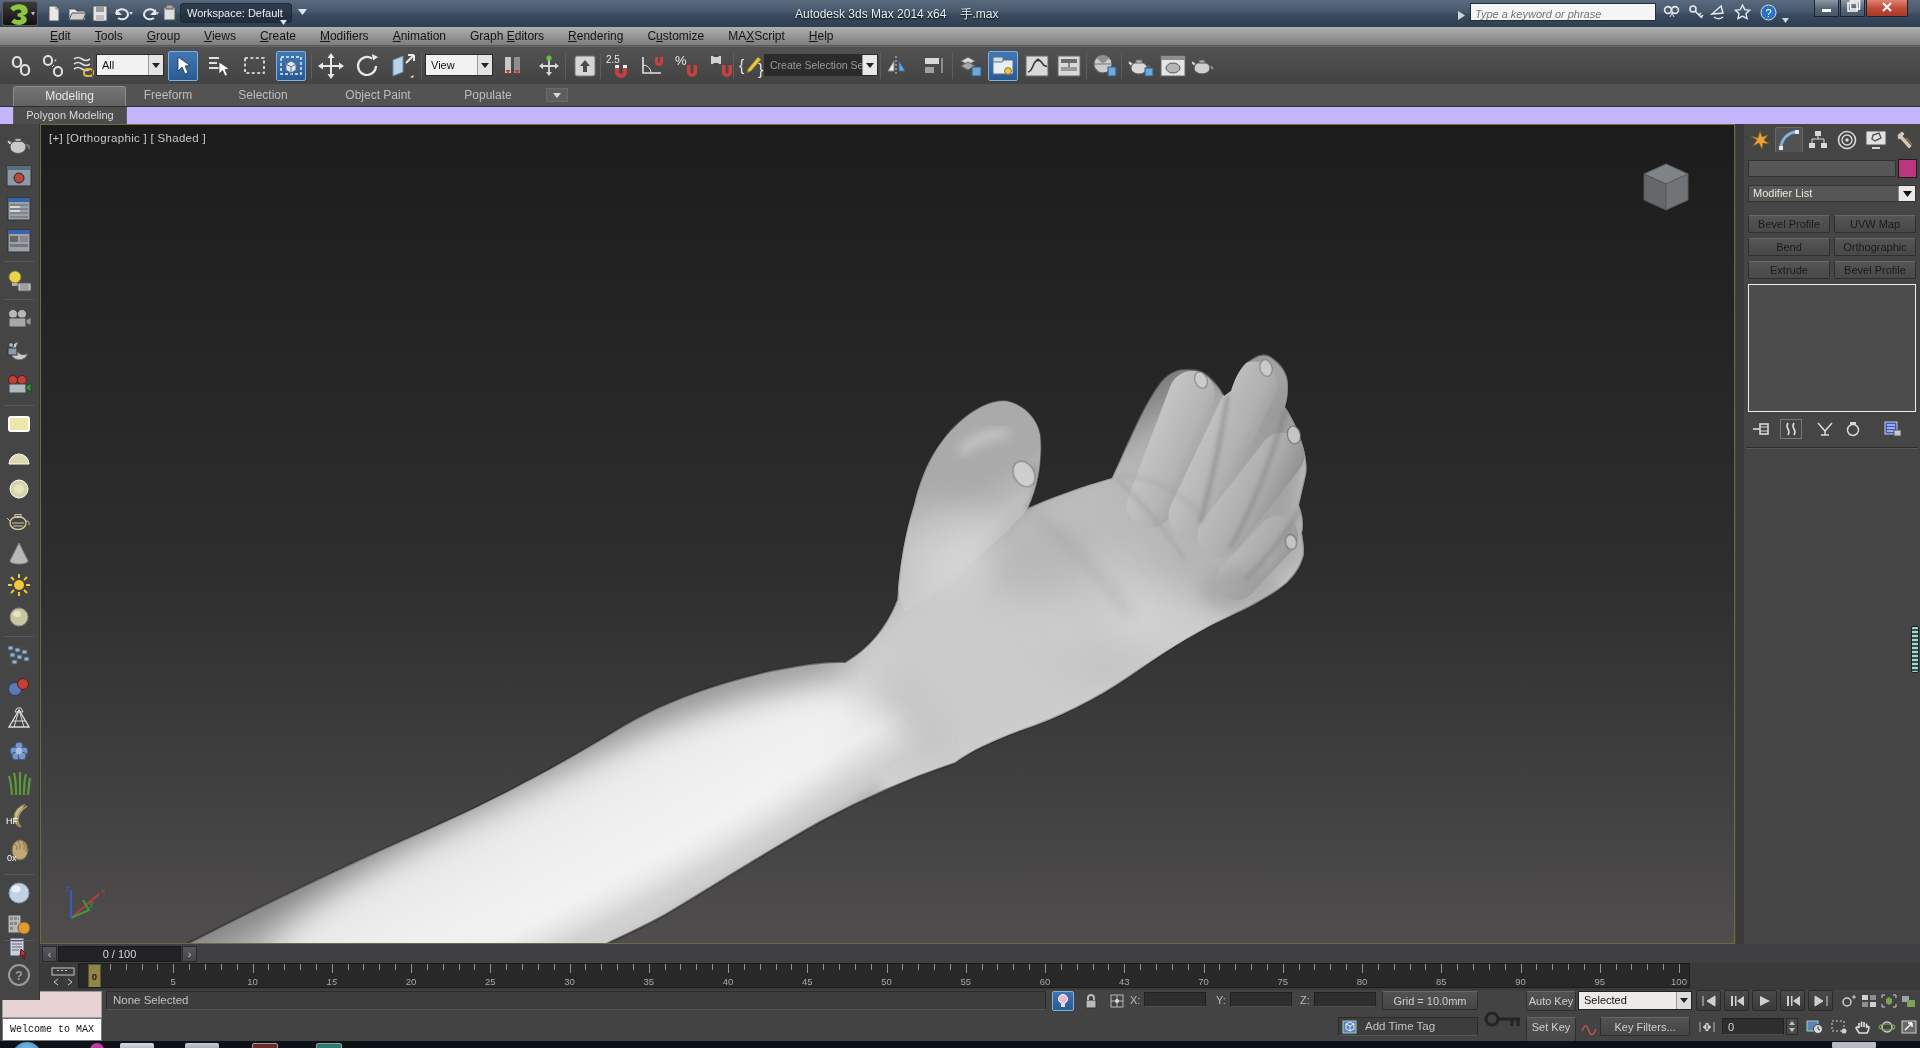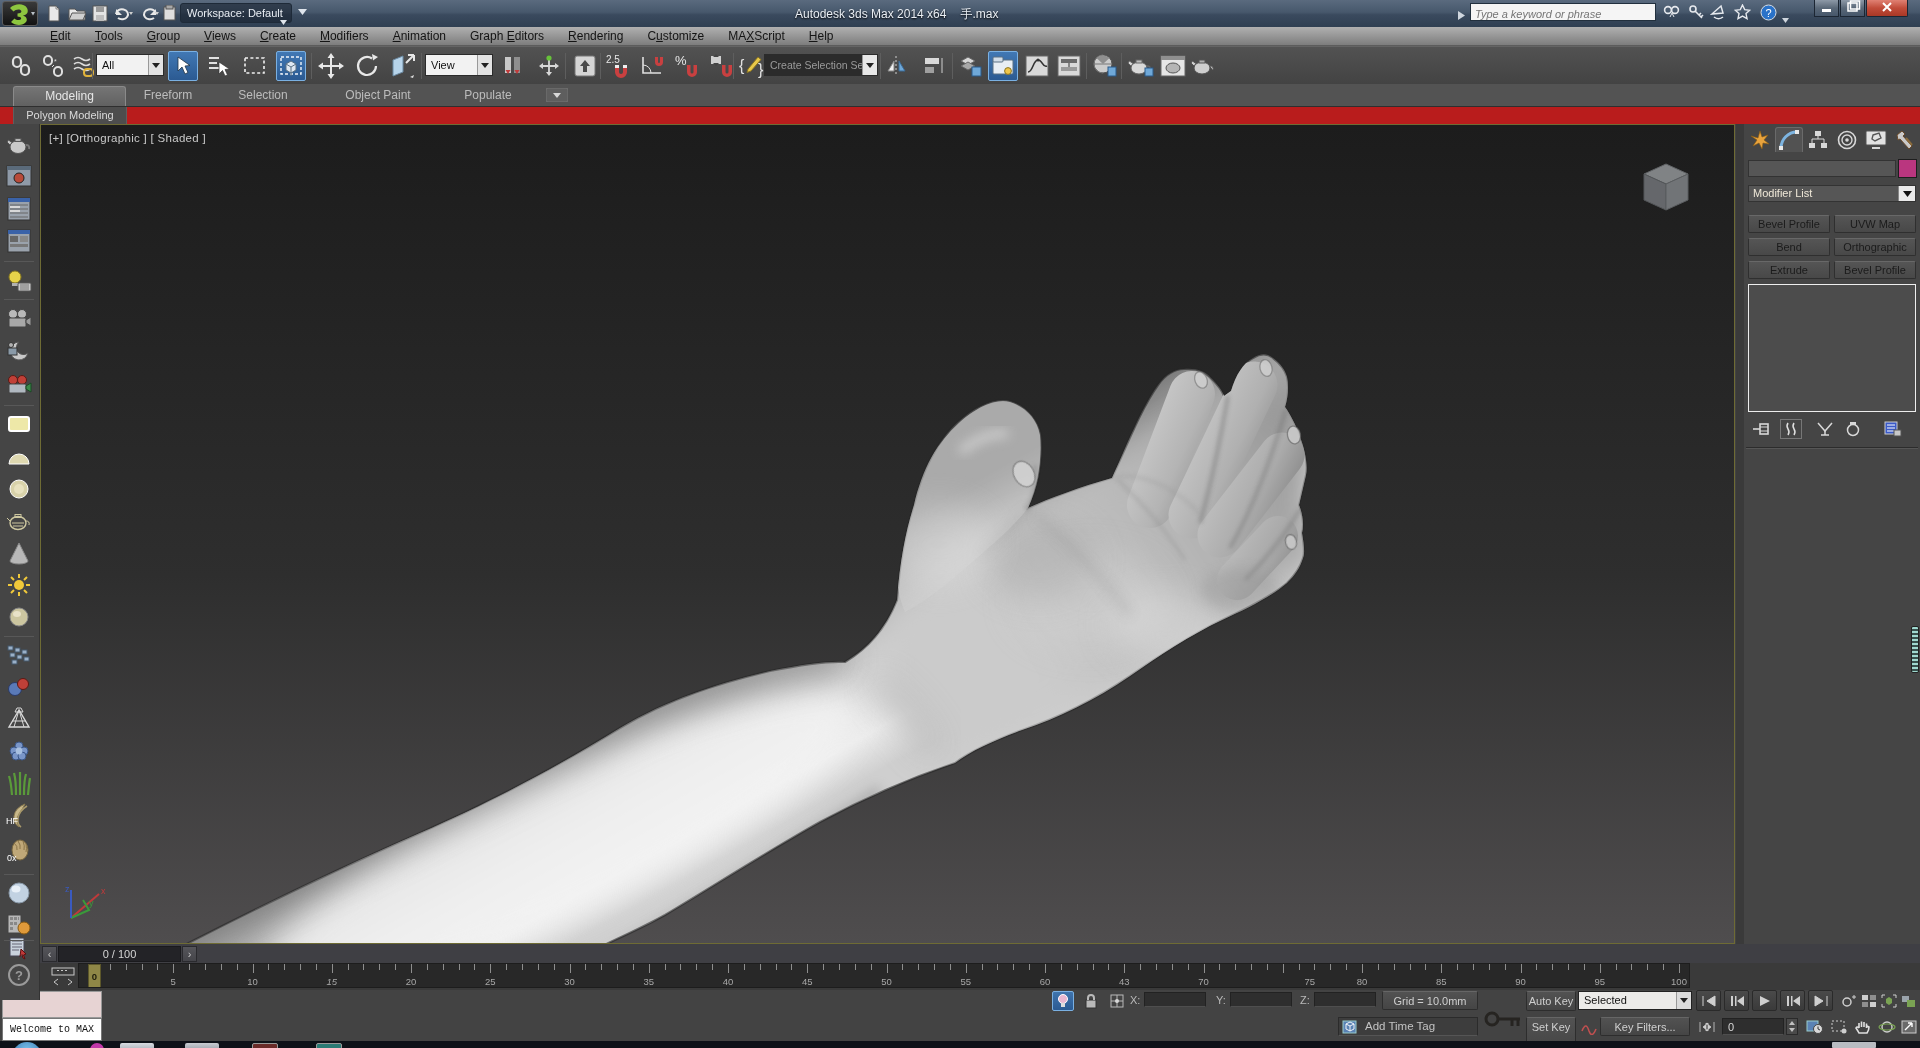--- a/index.html
+++ b/index.html
@@ -32,21 +32,21 @@
 .ti.blue{background:linear-gradient(180deg,#4178b4,#2b5a92);border:1px solid #7ab0e2;border-radius:2px}
 .tsep{position:absolute;top:6px;width:1px;height:26px;background:#303030;border-right:1px solid #5e5e5e}
 .combo{position:absolute;top:7px;height:22px;background:#f2f2f2;border:1px solid #2b2b2b;font-size:11px;color:#111;line-height:20px;padding-left:5px}
 .combo .arr{position:absolute;right:0;top:0;width:15px;height:100%;background:#e3e3e3;border-left:1px solid #999;display:flex;align-items:center;justify-content:center}
 .combo.dark{background:#2b2b2b;color:#9a9a9a}
 .combo.dark .arr{background:#e8e8e8}
 
 #ribbontabs{left:0;top:84px;width:1920px;height:22px;background:#535353}
 .rtab{position:absolute;top:2px;height:20px;font-size:12px;color:#bcbcbc;text-align:center;line-height:19px}
 .rtab.active{background:linear-gradient(180deg,#757575,#616161);border:1px solid #8a8a8a;border-bottom:0;border-radius:3px 3px 0 0;color:#e6e6e6}
-#ribbonpanel{left:0;top:106px;width:1920px;height:18px;background:#b91c1c;border-top:1px solid #2f2f2f}
+#ribbonpanel{left:0;top:106px;width:1920px;height:18px;background:#c4b5fd;border-top:1px solid #2f2f2f}
 #polytab{position:absolute;left:13px;top:0;width:114px;height:18px;background:#4d4d4d;border:1px solid #5f5f5f;border-top:0;font-size:11px;color:#dadada;text-align:center;line-height:16px}
 
 #leftstrip{left:0;top:124px;width:40px;height:876px;background:#454545;border-right:1px solid #333;z-index:3}
 .lsi{position:absolute;left:5px;width:28px;height:26px;display:flex;align-items:center;justify-content:center}
 .lsep{position:absolute;left:4px;width:30px;height:1px;background:#2e2e2e;border-bottom:1px solid #585858}
 #viewport{left:40px;top:124px;width:1695px;height:820px;border:1px solid #6e6b34;background:linear-gradient(180deg,#1c1c1c 0%,#2e2e2e 55%,#4f4d4e 100%)}
 #vplabel{left:8px;top:7px;color:#c9c9c9;font-size:11.5px;letter-spacing:.3px}
 #handsvg{left:0;top:0}
 #viewcube{left:1595px;top:33px}
 #axisgizmo{left:18px;top:755px}
@@ -987,21 +987,21 @@
       <span class="tick" style="left: 1076.95px; height: 6px;"></span>
       <span class="tick" style="left: 1092.8px; height: 6px;"></span>
       <span class="tick" style="left: 1108.65px; height: 6px;"></span>
       <span class="tick" style="left: 1124.5px; height: 9px;"></span>
       <span class="ticklabel" style="left: 1124.5px;">70</span>
       <span class="tick" style="left: 1140.35px; height: 6px;"></span>
       <span class="tick" style="left: 1156.2px; height: 6px;"></span>
       <span class="tick" style="left: 1172.05px; height: 6px;"></span>
       <span class="tick" style="left: 1187.9px; height: 6px;"></span>
       <span class="tick" style="left: 1203.75px; height: 9px;"></span>
-      <span class="ticklabel" style="left: 1203.75px; margin-left: 27px;">75</span>
+      <span class="ticklabel" style="left: 1203.75px;">75</span>
       <span class="tick" style="left: 1219.6px; height: 6px;"></span>
       <span class="tick" style="left: 1235.45px; height: 6px;"></span>
       <span class="tick" style="left: 1251.3px; height: 6px;"></span>
       <span class="tick" style="left: 1267.15px; height: 6px;"></span>
       <span class="tick" style="left: 1283px; height: 9px;"></span>
       <span class="ticklabel" style="left: 1283px;">80</span>
       <span class="tick" style="left: 1298.85px; height: 6px;"></span>
       <span class="tick" style="left: 1314.7px; height: 6px;"></span>
       <span class="tick" style="left: 1330.55px; height: 6px;"></span>
       <span class="tick" style="left: 1346.4px; height: 6px;"></span>
@@ -1022,20 +1022,21 @@
       <span class="tick" style="left: 1536.6px; height: 6px;"></span>
       <span class="tick" style="left: 1552.45px; height: 6px;"></span>
       <span class="tick" style="left: 1568.3px; height: 6px;"></span>
       <span class="tick" style="left: 1584.15px; height: 6px;"></span>
       <span class="tick" style="left: 1600px; height: 9px;"></span>
       <span class="ticklabel" style="left: 1600px;">100</span>
       <div id="thumb">0</div>
     </div>
 </div>
 <div id="status1" class="abs">
+  <div class="sunken" style="left:106px;top:1px;width:940px;height:19px"><span>None Selected</span></div>
   <span class="mini" style="left:1052px;top:1px;background:linear-gradient(180deg,#3f74ad,#2b5a92);border:1px solid #7ab0e2;border-radius:2px">
       <svg width="12" height="16" viewBox="0 0 12 16">
         <circle cx="6" cy="6" r="4.5" fill="#e8b7d0" stroke="#fff"></circle>
         <rect x="4" y="10" width="4" height="4" fill="#ddd"></rect>
       </svg>
     </span>
   <span class="mini" style="left:1080px;top:1px">
       <svg width="14" height="16" viewBox="0 0 14 16">
         <rect x="2" y="7" width="10" height="8" fill="#b9b9b9" stroke="#333"></rect>
         <path d="M4 7 V5 a3 3 0 0 1 6 0 v2" fill="none" stroke="#b9b9b9" stroke-width="2"></path>

